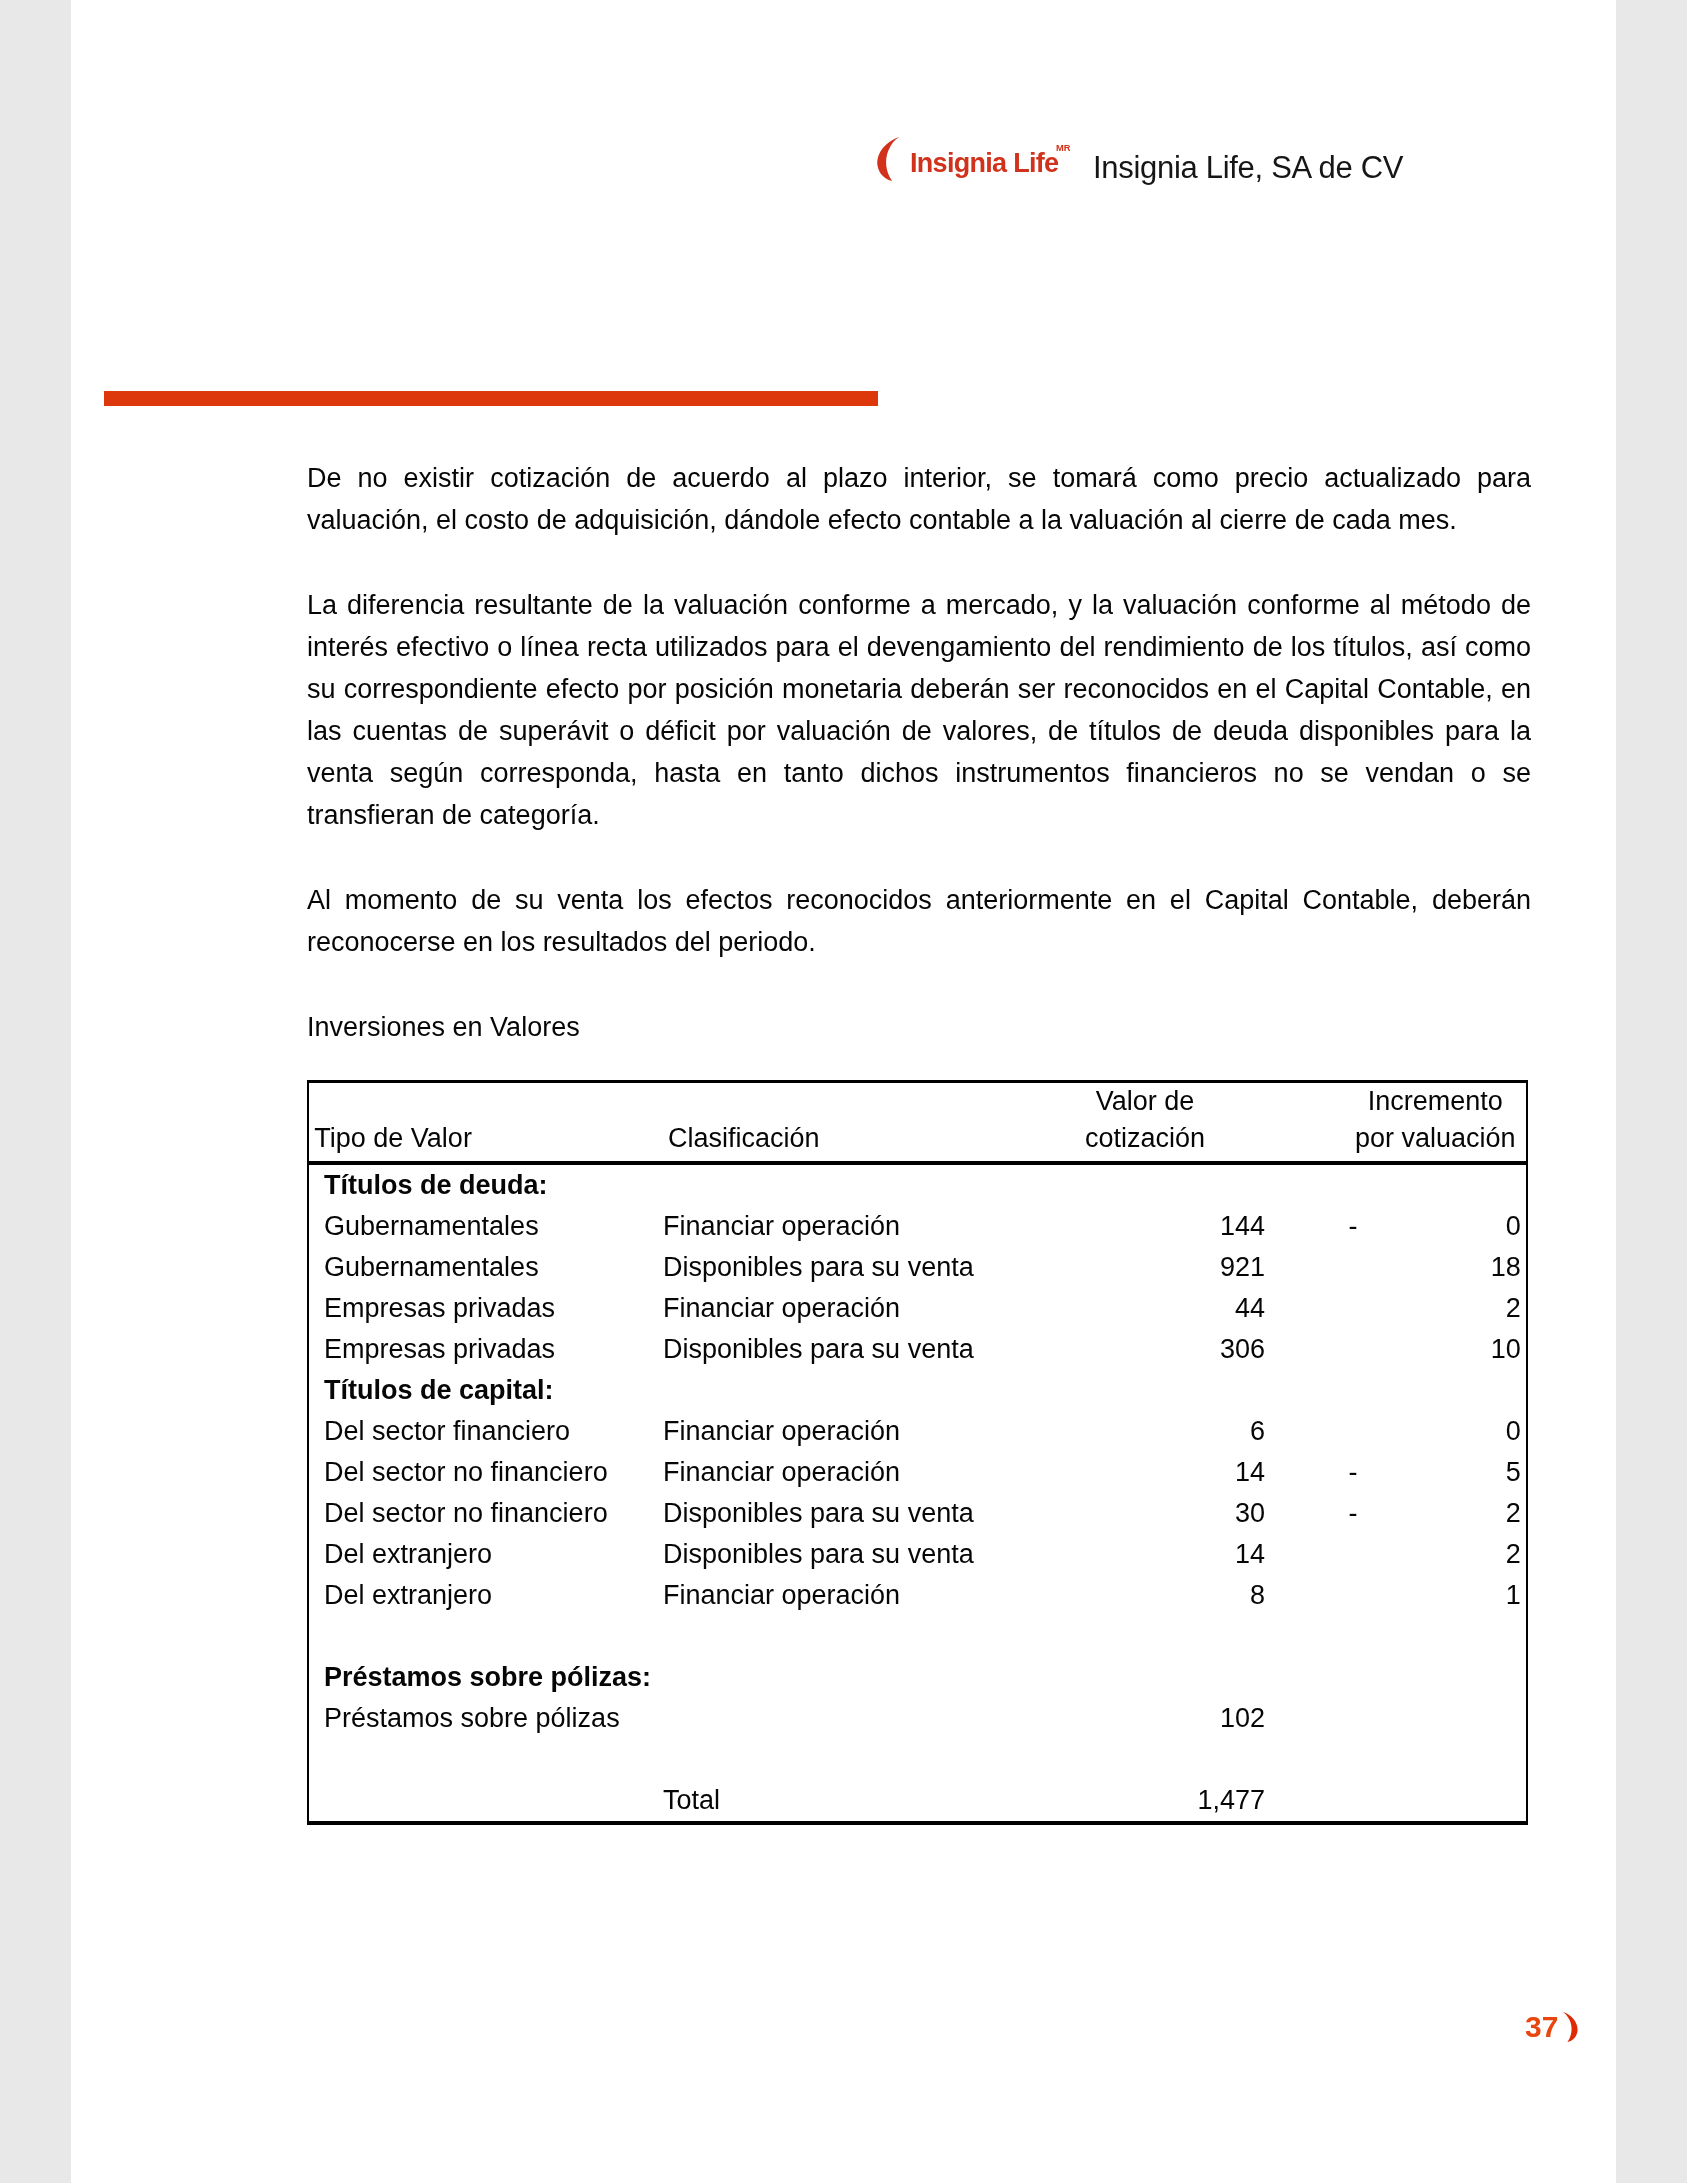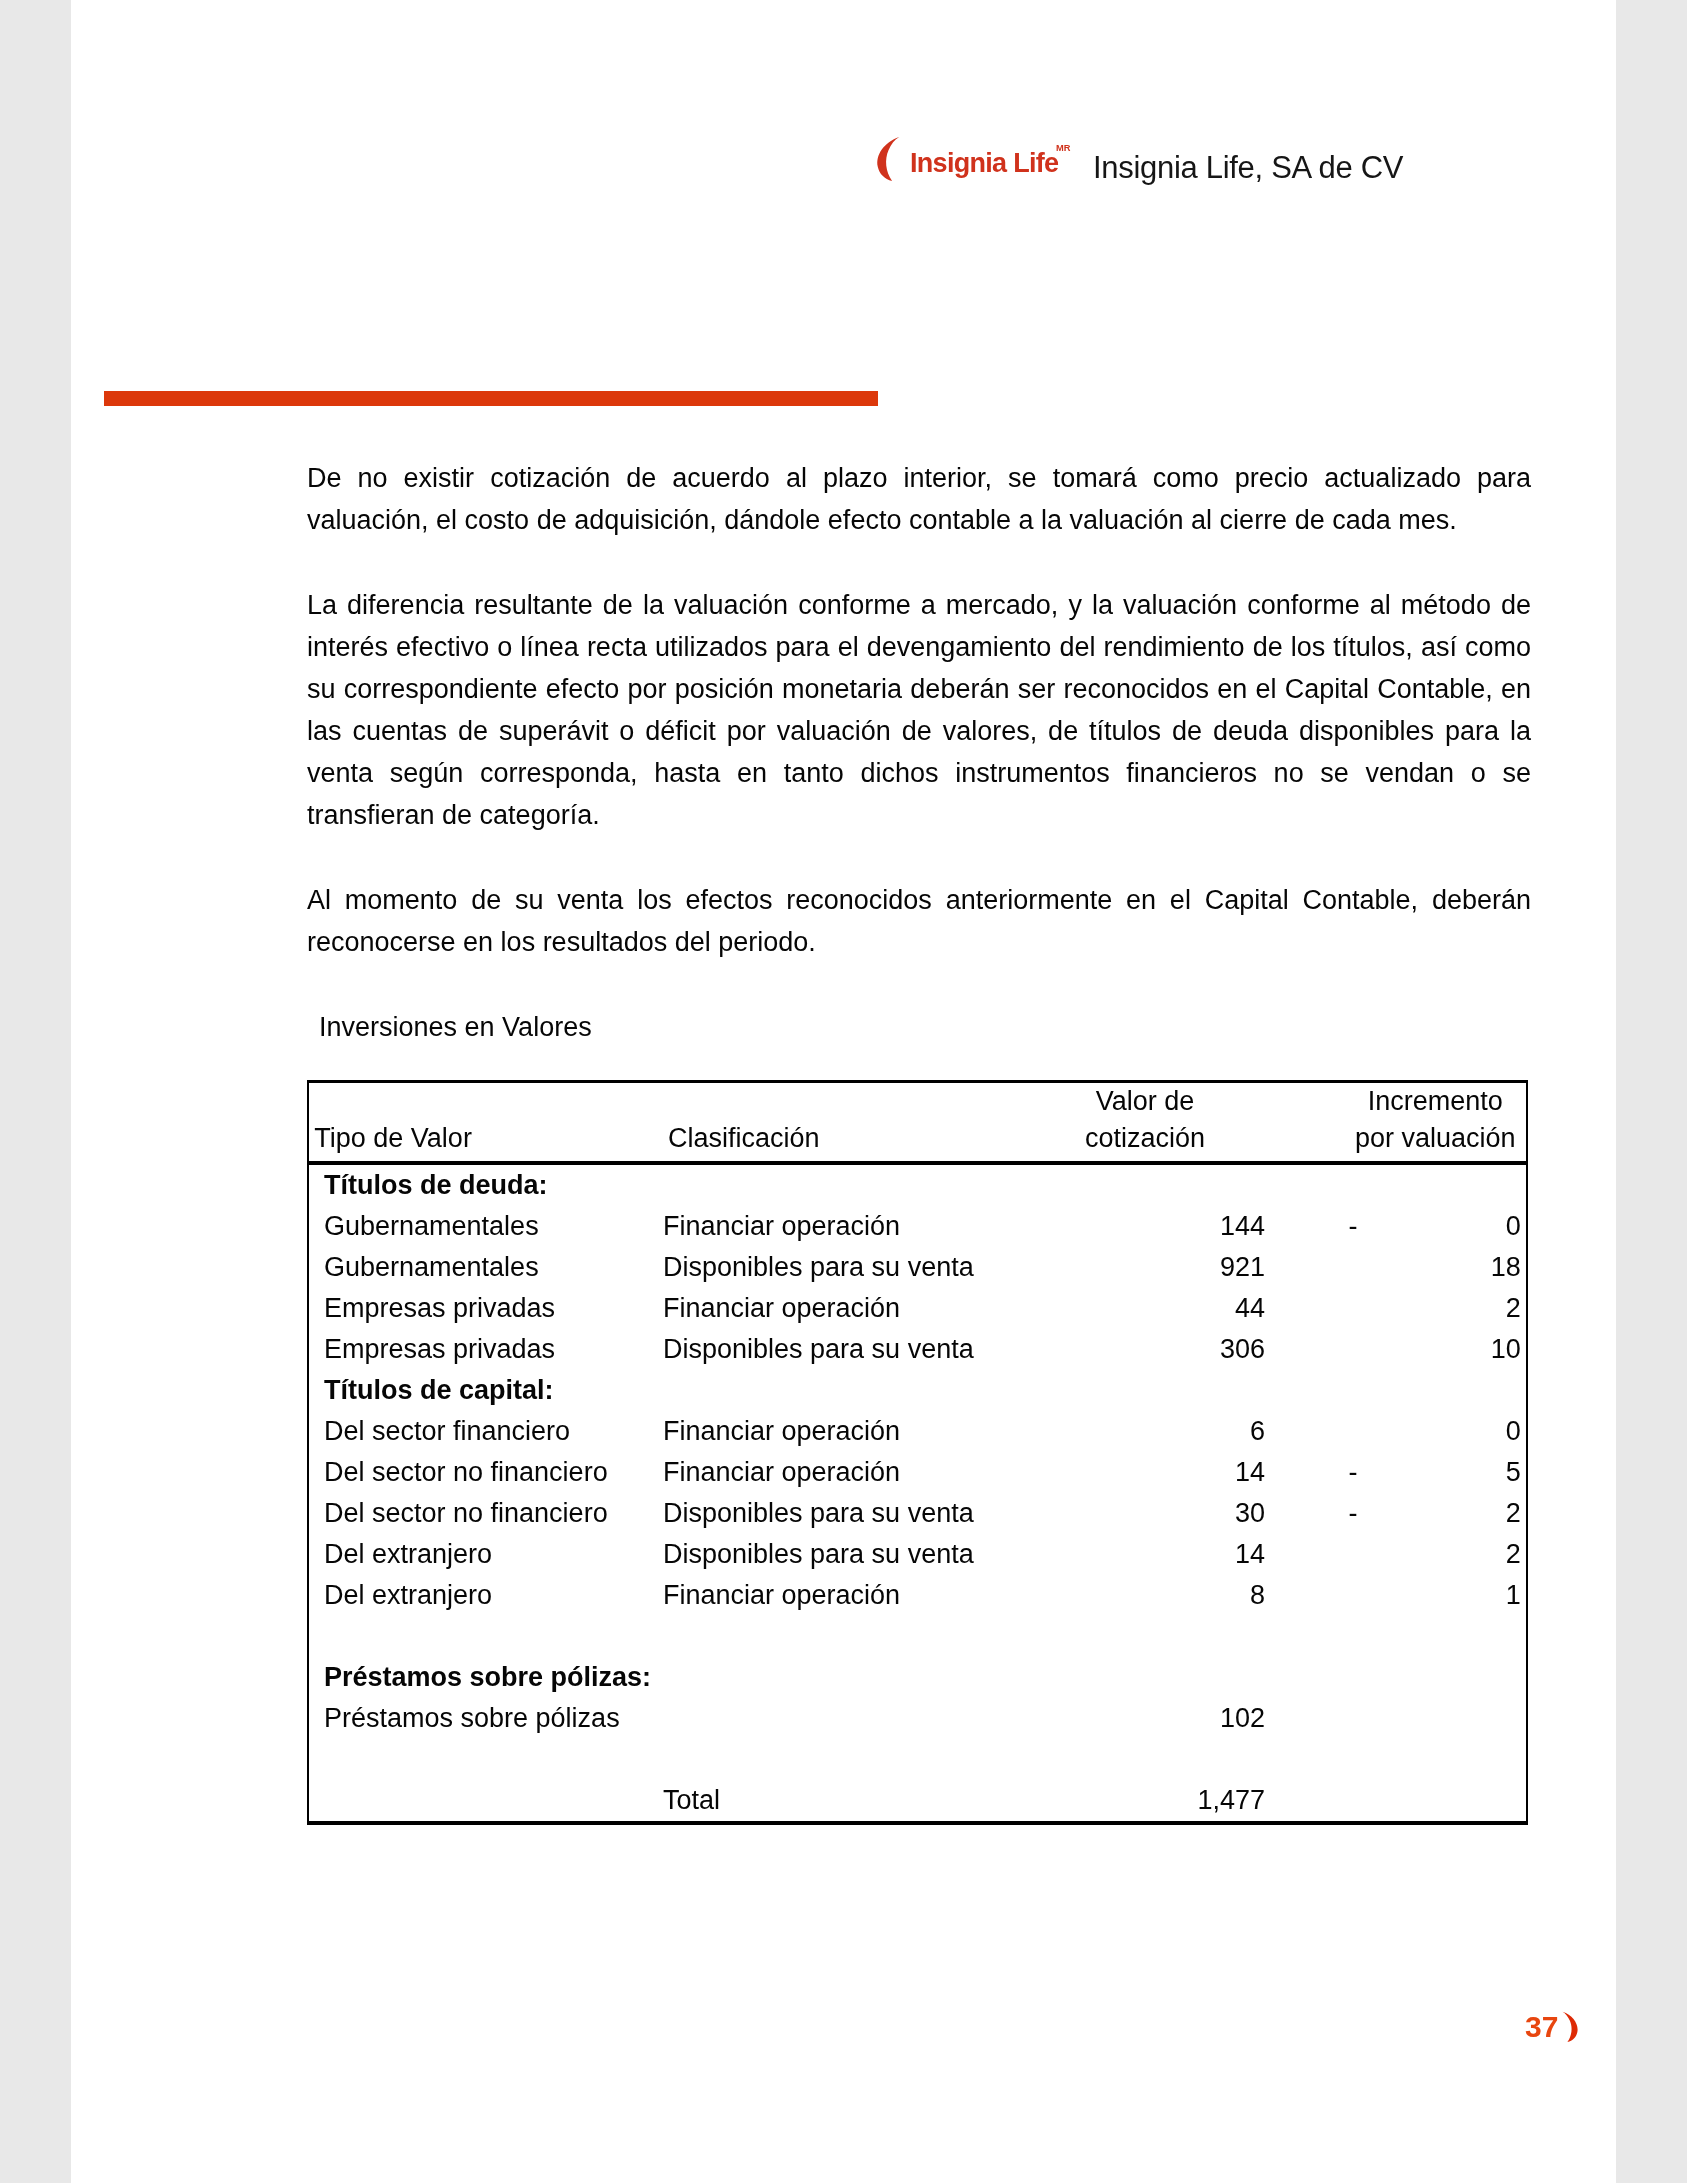--- a/index.html
+++ b/index.html
@@ -26,21 +26,21 @@
 
   
   .accent-bar {
     position:absolute; left:33px; top:391px; width:774px; height:14.6px;
     background:var(--accent-bar,#dc380b);
   }
 
   
   .content { position:absolute; left:236px; top:457px; width:1224px; }
   .para { font-size:27px; line-height:42px; text-align:justify; margin:0 0 43px 0; }
-  .heading { font-size:27px; line-height:42px; margin:8px 0 0 12px; }
+  .heading { font-size:27px; line-height:42px; margin:8px 0 0 0; }
 
   
   .ttable {
     margin-top:32px; width:1221px; box-sizing:border-box;
     border:2px solid #000; border-top-width:3.3px; border-bottom-width:4.6px;
   }
   .thead {
     position:relative; height:78px; border-bottom:4.6px solid #000;
     font-size:27px; line-height:37px;
   }

